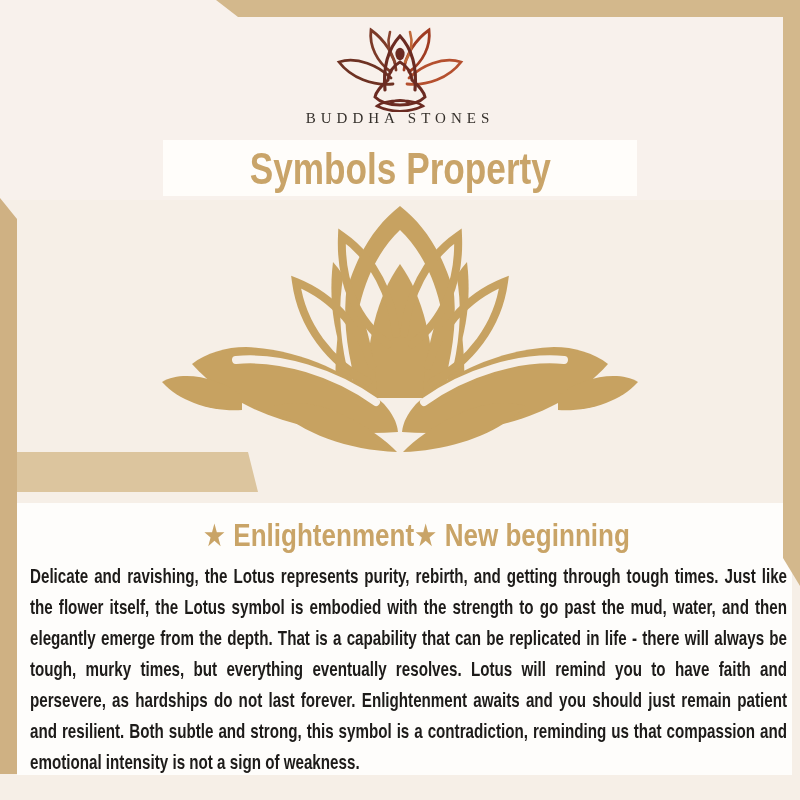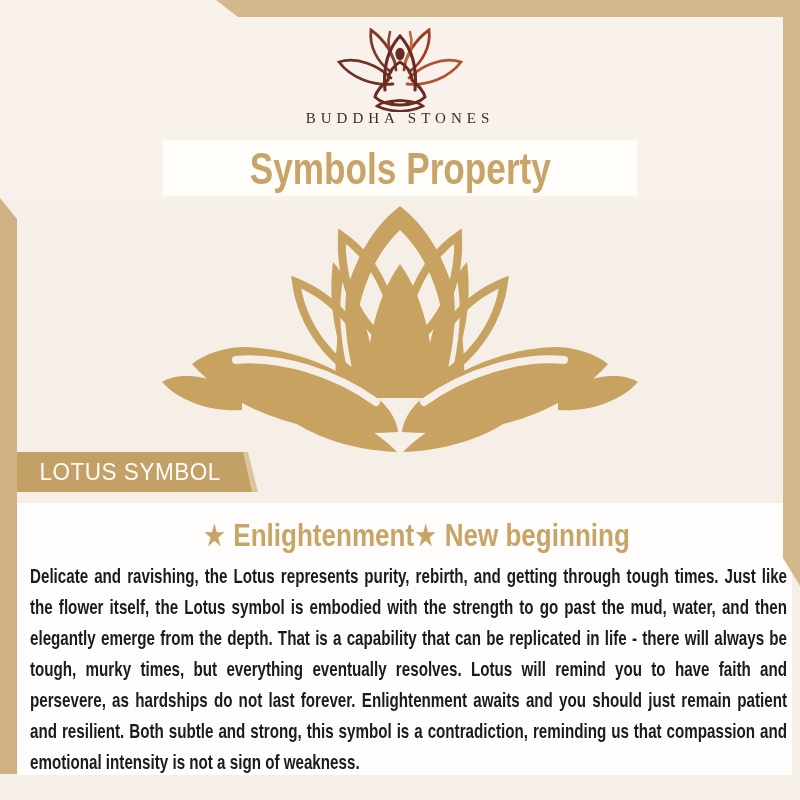--- a/index.html
+++ b/index.html
@@ -155,23 +155,20 @@
       <path d="M 238,146 C 206,122 190,84 192,38 C 224,60 242,98 246,136" fill="none" stroke="#c7a261" stroke-width="8" stroke-linecap="round"></path>
       <path d="M 218,184 C 180,164 152,128 146,84 C 186,100 212,134 222,168" fill="none" stroke="#c7a261" stroke-width="8" stroke-linecap="round"></path>
       <path fill="#c7a261" d="M 248,234 C 176,240 92,222 42,166 C 56,155 76,149 96,149 C 148,151 200,174 234,206 C 242,215 247,224 248,234 Z"></path>
       <path d="M 226,204 C 184,174 130,158 86,162" fill="none" stroke="#f6efe7" stroke-width="8" stroke-linecap="round"></path>
       <path fill="#c7a261" d="M 92,212 C 62,214 30,204 12,184 C 32,172 68,179 92,198 Z"></path>
       <path fill="#c7a261" d="M 247,254 C 198,252 152,236 124,208 C 143,202 170,205 194,217 C 216,228 236,242 247,254 Z"></path>
     </g>
   </svg>
 
   <div class="banner-shadow"></div>
-  <div class="section-banner">
-    <span class="banner-label">LOTUS SYMBOL</span>
-  </div>
 
   <div class="content-card"></div>
   <div class="content-heading-row">
     <div class="content-heading">★ Enlightenment★ New beginning</div>
   </div>
   <div class="content-body">Delicate and ravishing, the Lotus represents purity, rebirth, and getting through tough times. Just like the flower itself, the Lotus symbol is embodied with the strength to go past the mud, water, and then elegantly emerge from the depth. That is a capability that can be replicated in life - there will always be tough, murky times, but everything eventually resolves. Lotus will remind you to have faith and persevere, as hardships do not last forever. Enlightenment awaits and you should just remain patient and resilient. Both subtle and strong, this symbol is a contradiction, reminding us that compassion and emotional intensity is not a sign of weakness.</div>
 
   <div class="left-stripe"></div>
 
   <svg class="ribbon-svg" viewBox="0 0 800 800">

